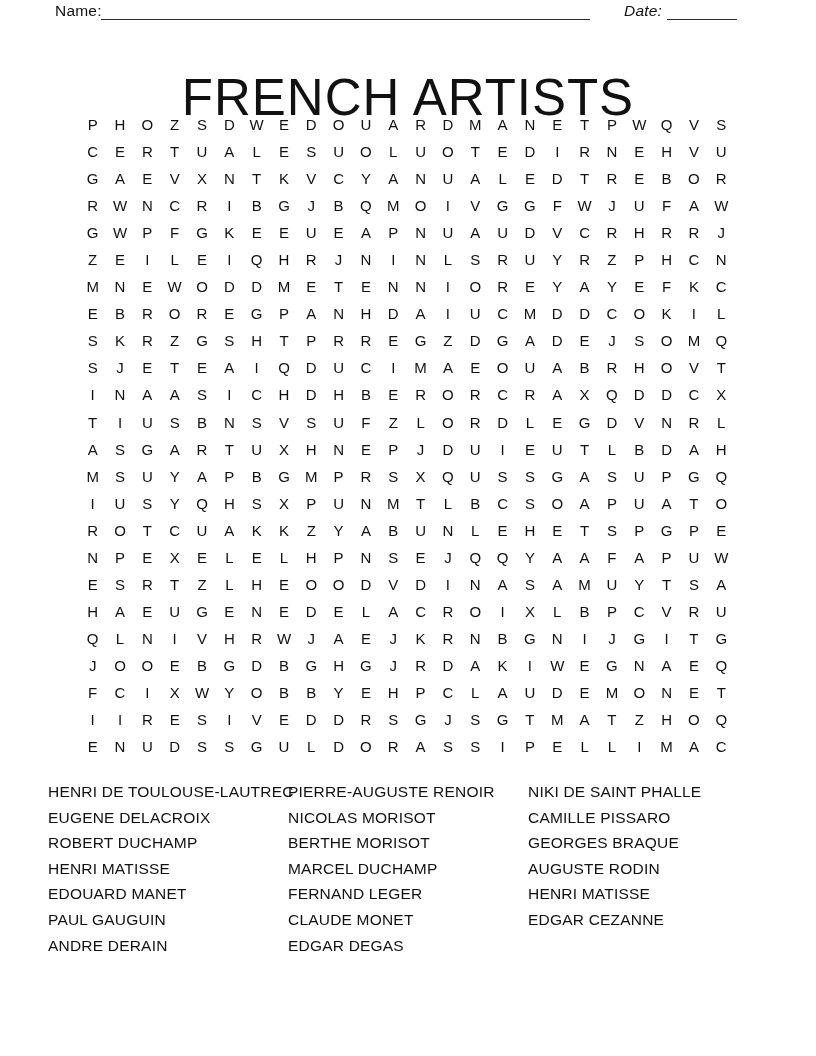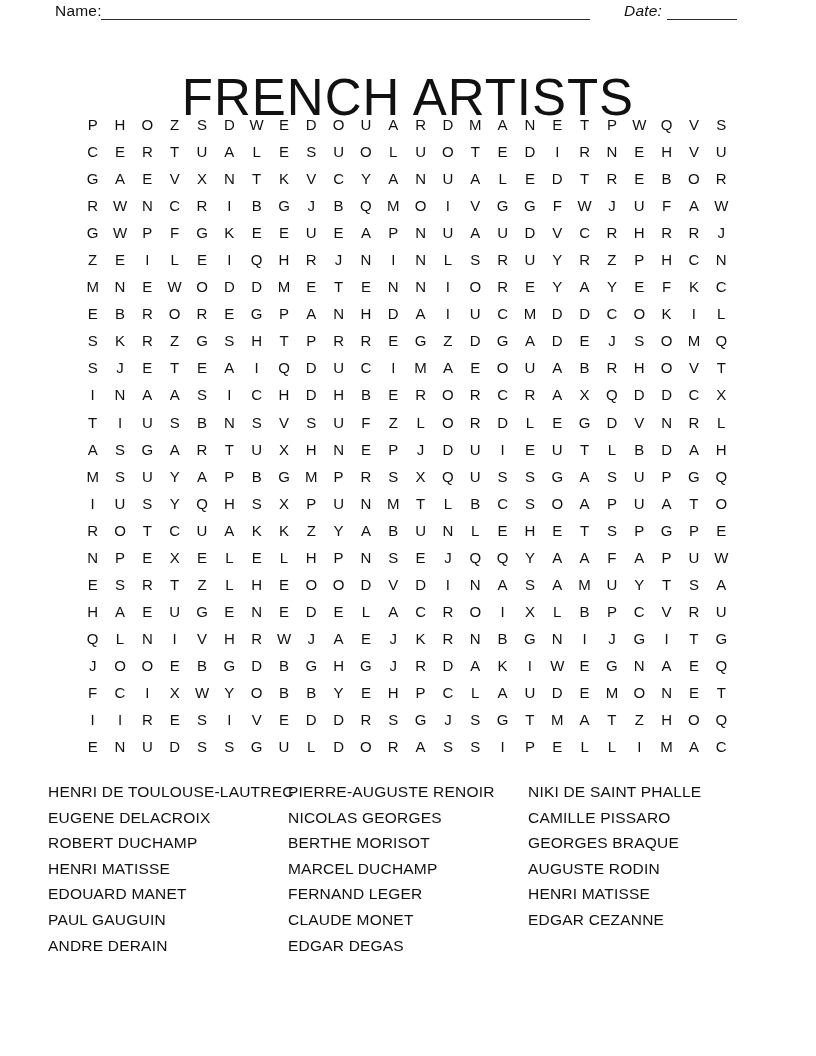--- a/index.html
+++ b/index.html
@@ -674,21 +674,21 @@
       <div class="word">HENRI DE TOULOUSE-LAUTREC</div>
       <div class="word">EUGENE DELACROIX</div>
       <div class="word">ROBERT DUCHAMP</div>
       <div class="word">HENRI MATISSE</div>
       <div class="word">EDOUARD MANET</div>
       <div class="word">PAUL GAUGUIN</div>
       <div class="word">ANDRE DERAIN</div>
     </div>
     <div class="word-col" id="word-col-1">
       <div class="word">PIERRE-AUGUSTE RENOIR</div>
-      <div class="word">NICOLAS GEORGES</div>
+      <div class="word">NICOLAS MORISOT</div>
       <div class="word">BERTHE MORISOT</div>
       <div class="word">MARCEL DUCHAMP</div>
       <div class="word">FERNAND LEGER</div>
       <div class="word">CLAUDE MONET</div>
       <div class="word">EDGAR DEGAS</div>
     </div>
     <div class="word-col" id="word-col-2">
       <div class="word">NIKI DE SAINT PHALLE</div>
       <div class="word">CAMILLE PISSARO</div>
       <div class="word">GEORGES BRAQUE</div>

